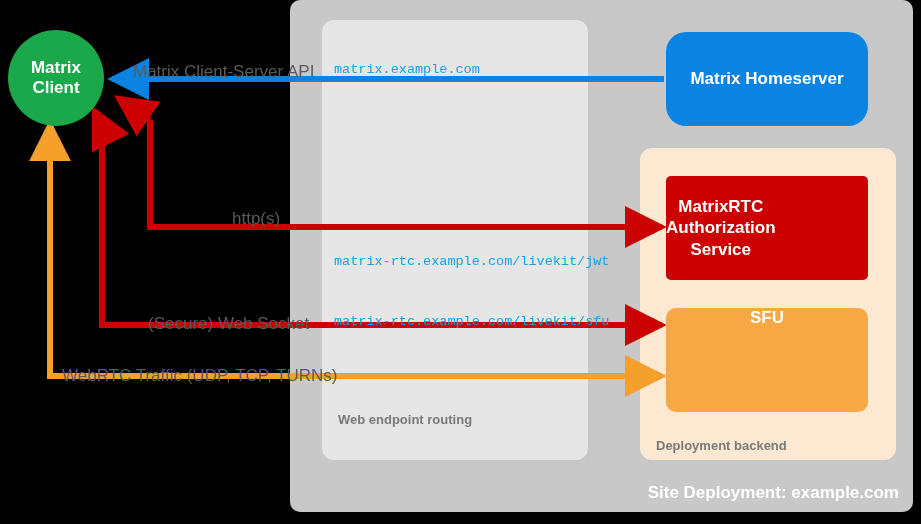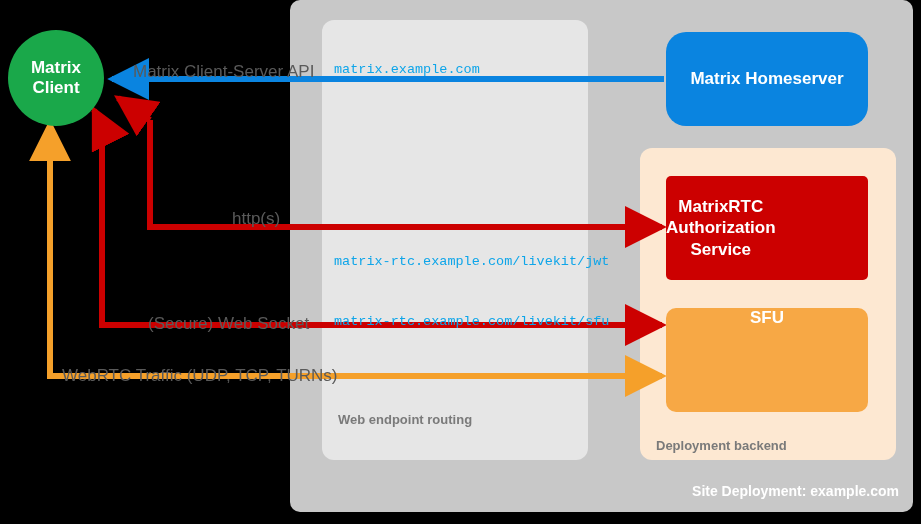--- a/index.html
+++ b/index.html
@@ -91,21 +91,21 @@
     color: #5a5a5a;
     white-space: nowrap;
   }
   .panel-caption {
     font-size: 13px;
     font-weight: bold;
     color: #7a7a7a;
     white-space: nowrap;
   }
   #site-caption {
-    font-size: 14px;
+    font-size: 17px;
     font-weight: bold;
     color: #ffffff;
     white-space: nowrap;
     right: 22px;
     top: 483px;
   }
 </style>
 </head>
 <body>
 

